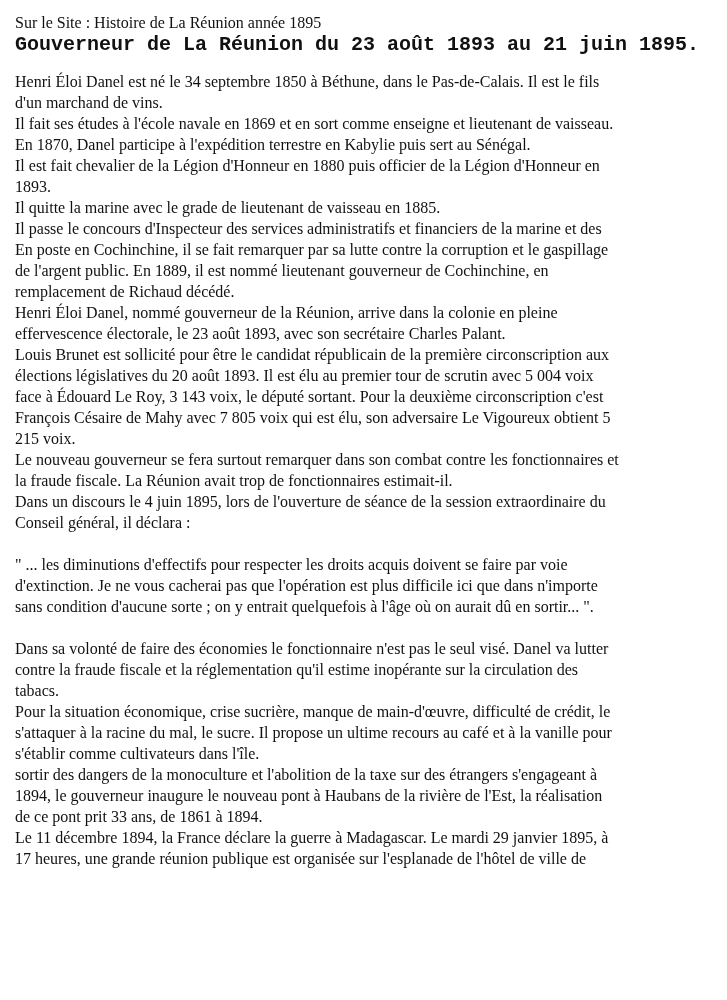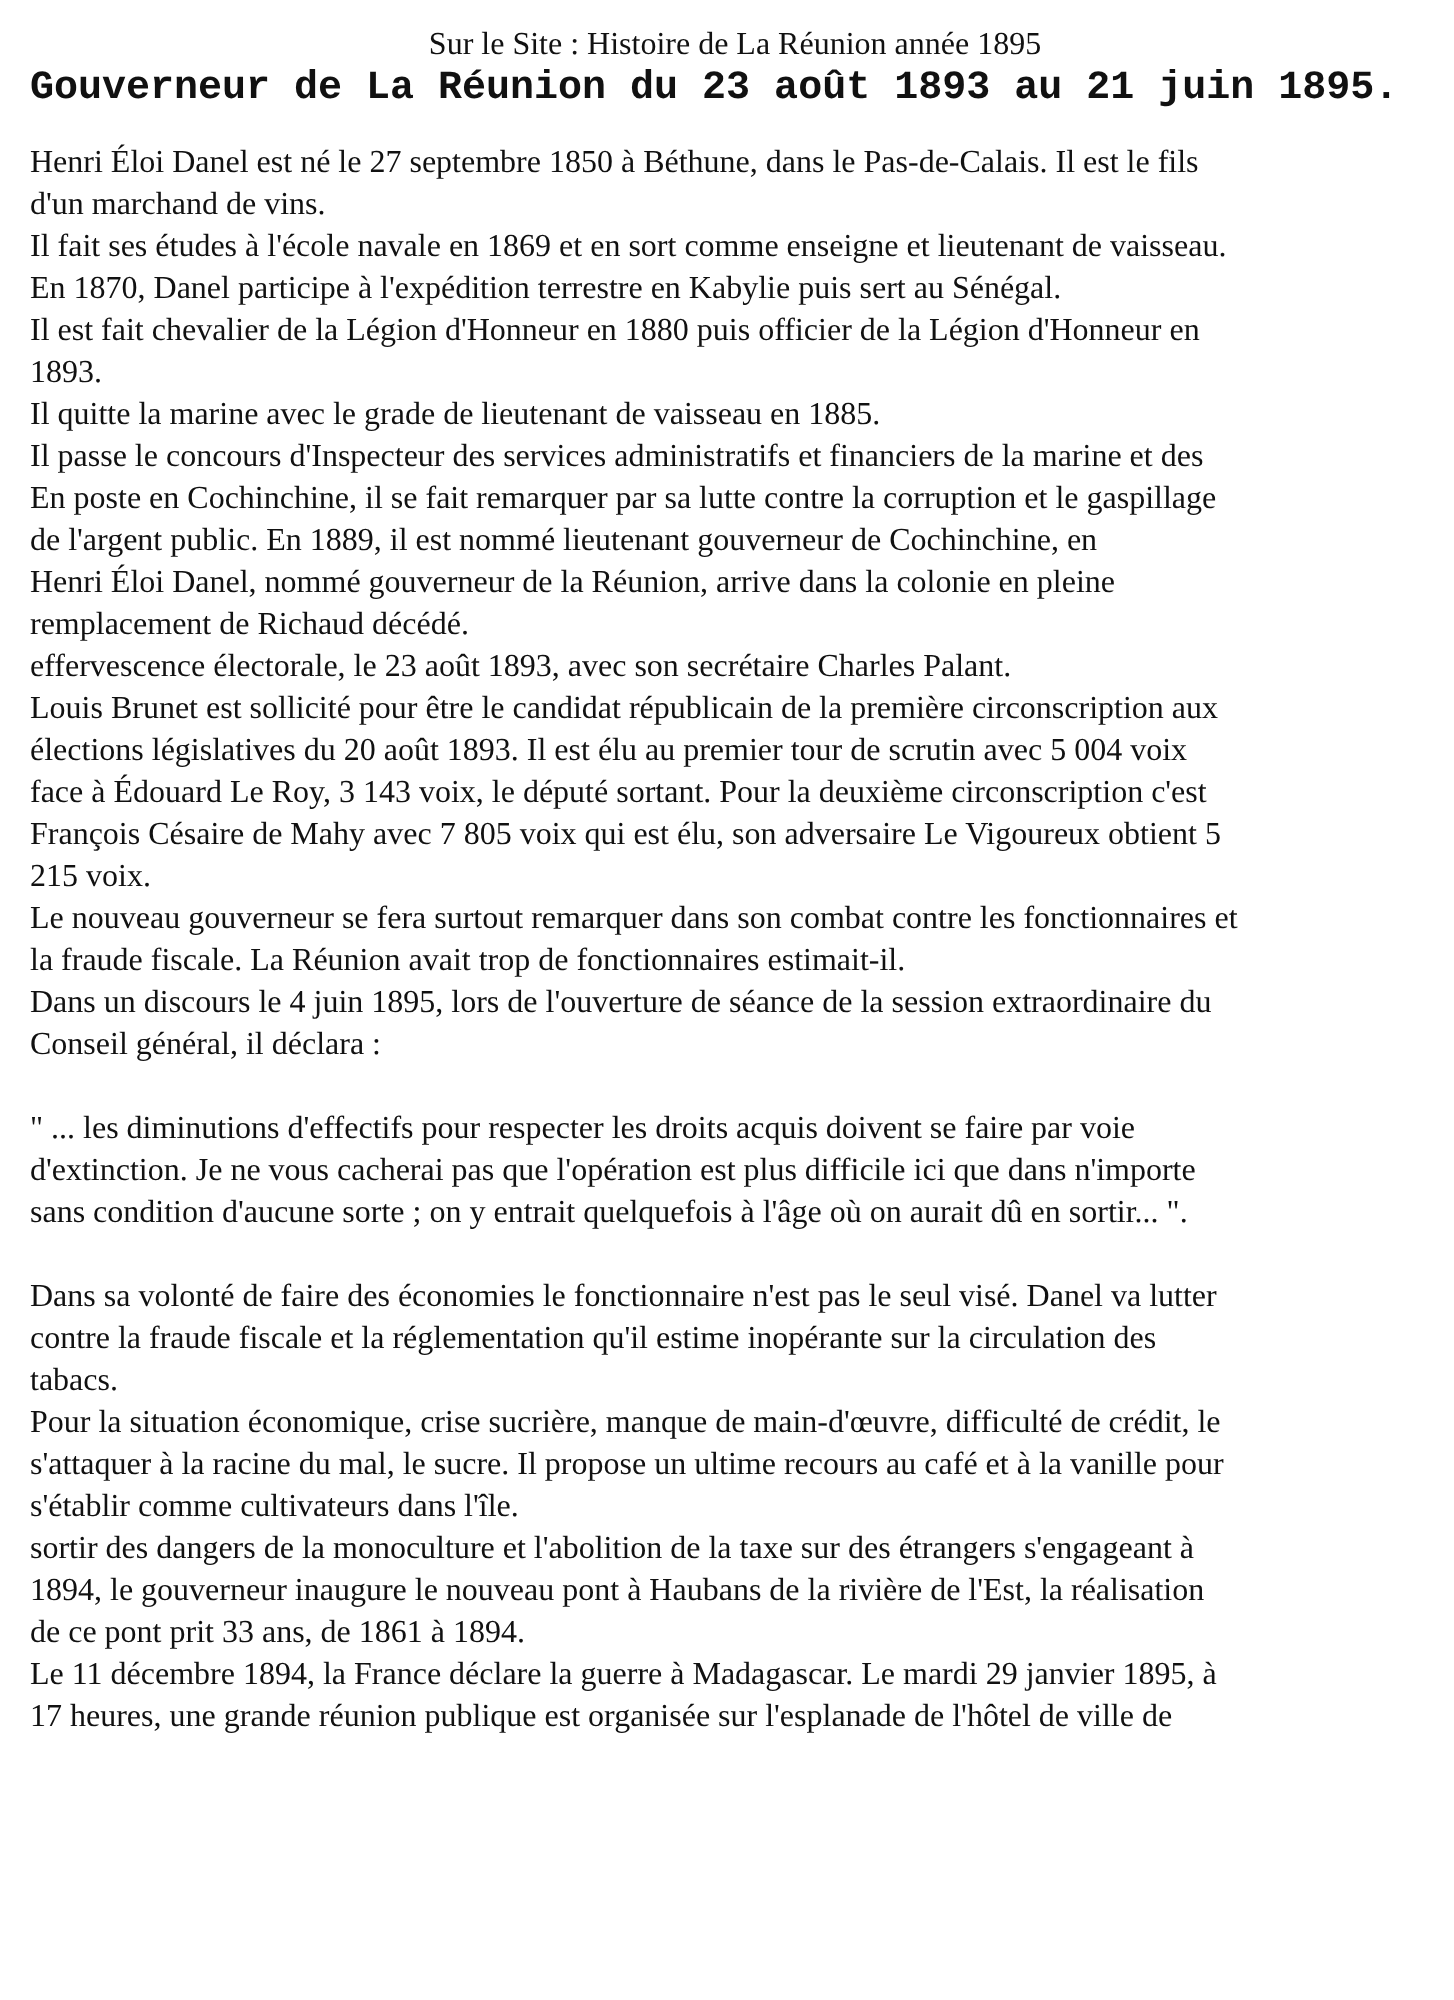--- a/index.html
+++ b/index.html
@@ -2,46 +2,46 @@
 <html><head>
 <meta charset="utf-8">
 <style>
   html, body { margin: 0; padding: 0; background: #ffffff; }
   body {
     width: 727px; height: 1000px; overflow: hidden;
     font-family: "Liberation Serif", "DejaVu Serif", serif;
     color: #111111;
   }
   .page { position: relative; padding: 12px 0 0 15px; width: 705px; }
-  .subtitle { font-size: 16px; line-height: 21px; margin: 0; text-align: center; }
+  .subtitle { font-size: 16px; line-height: 21px; margin: 0; }
   .title { font-size: 20px; font-weight: bold; line-height: 24px; margin: 0 0 14px 0; font-family: Liberation Mono, monospace; }
   .para { font-size: 16px; line-height: 21px; margin: 0; }
   .line { display: block; white-space: nowrap; }
   .gap { height: 21px; }
 </style>
 </head>
 <body>
 
 <div class="page">
   <p class="subtitle">Sur le Site : Histoire de La Réunion année 1895</p>
   <h1 class="title">Gouverneur de La Réunion du 23 août 1893 au 21 juin 1895.</h1>
 
   <div class="para" id="p1">
-      <span class="line">Henri Éloi Danel est né le 27 septembre 1850 à Béthune, dans le Pas-de-Calais. Il est le fils</span>
+      <span class="line">Henri Éloi Danel est né le 34 septembre 1850 à Béthune, dans le Pas-de-Calais. Il est le fils</span>
       <span class="line">d'un marchand de vins.</span>
       <span class="line">Il fait ses études à l'école navale en 1869 et en sort comme enseigne et lieutenant de vaisseau.</span>
       <span class="line">En 1870, Danel participe à l'expédition terrestre en Kabylie puis sert au Sénégal.</span>
       <span class="line">Il est fait chevalier de la Légion d'Honneur en 1880 puis officier de la Légion d'Honneur en</span>
       <span class="line">1893.</span>
       <span class="line">Il quitte la marine avec le grade de lieutenant de vaisseau en 1885.</span>
       <span class="line">Il passe le concours d'Inspecteur des services administratifs et financiers de la marine et des</span>
       <span class="line">En poste en Cochinchine, il se fait remarquer par sa lutte contre la corruption et le gaspillage</span>
       <span class="line">de l'argent public. En 1889, il est nommé lieutenant gouverneur de Cochinchine, en</span>
+      <span class="line">remplacement de Richaud décédé.</span>
       <span class="line">Henri Éloi Danel, nommé gouverneur de la Réunion, arrive dans la colonie en pleine</span>
-      <span class="line">remplacement de Richaud décédé.</span>
       <span class="line">effervescence électorale, le 23 août 1893, avec son secrétaire Charles Palant.</span>
       <span class="line">Louis Brunet est sollicité pour être le candidat républicain de la première circonscription aux</span>
       <span class="line">élections législatives du 20 août 1893. Il est élu au premier tour de scrutin avec 5 004 voix</span>
       <span class="line">face à Édouard Le Roy, 3 143 voix, le député sortant. Pour la deuxième circonscription c'est</span>
       <span class="line">François Césaire de Mahy avec 7 805 voix qui est élu, son adversaire Le Vigoureux obtient 5</span>
       <span class="line">215 voix.</span>
       <span class="line">Le nouveau gouverneur se fera surtout remarquer dans son combat contre les fonctionnaires et</span>
       <span class="line">la fraude fiscale. La Réunion avait trop de fonctionnaires estimait-il.</span>
       <span class="line">Dans un discours le 4 juin 1895, lors de l'ouverture de séance de la session extraordinaire du</span>
       <span class="line">Conseil général, il déclara :</span>

